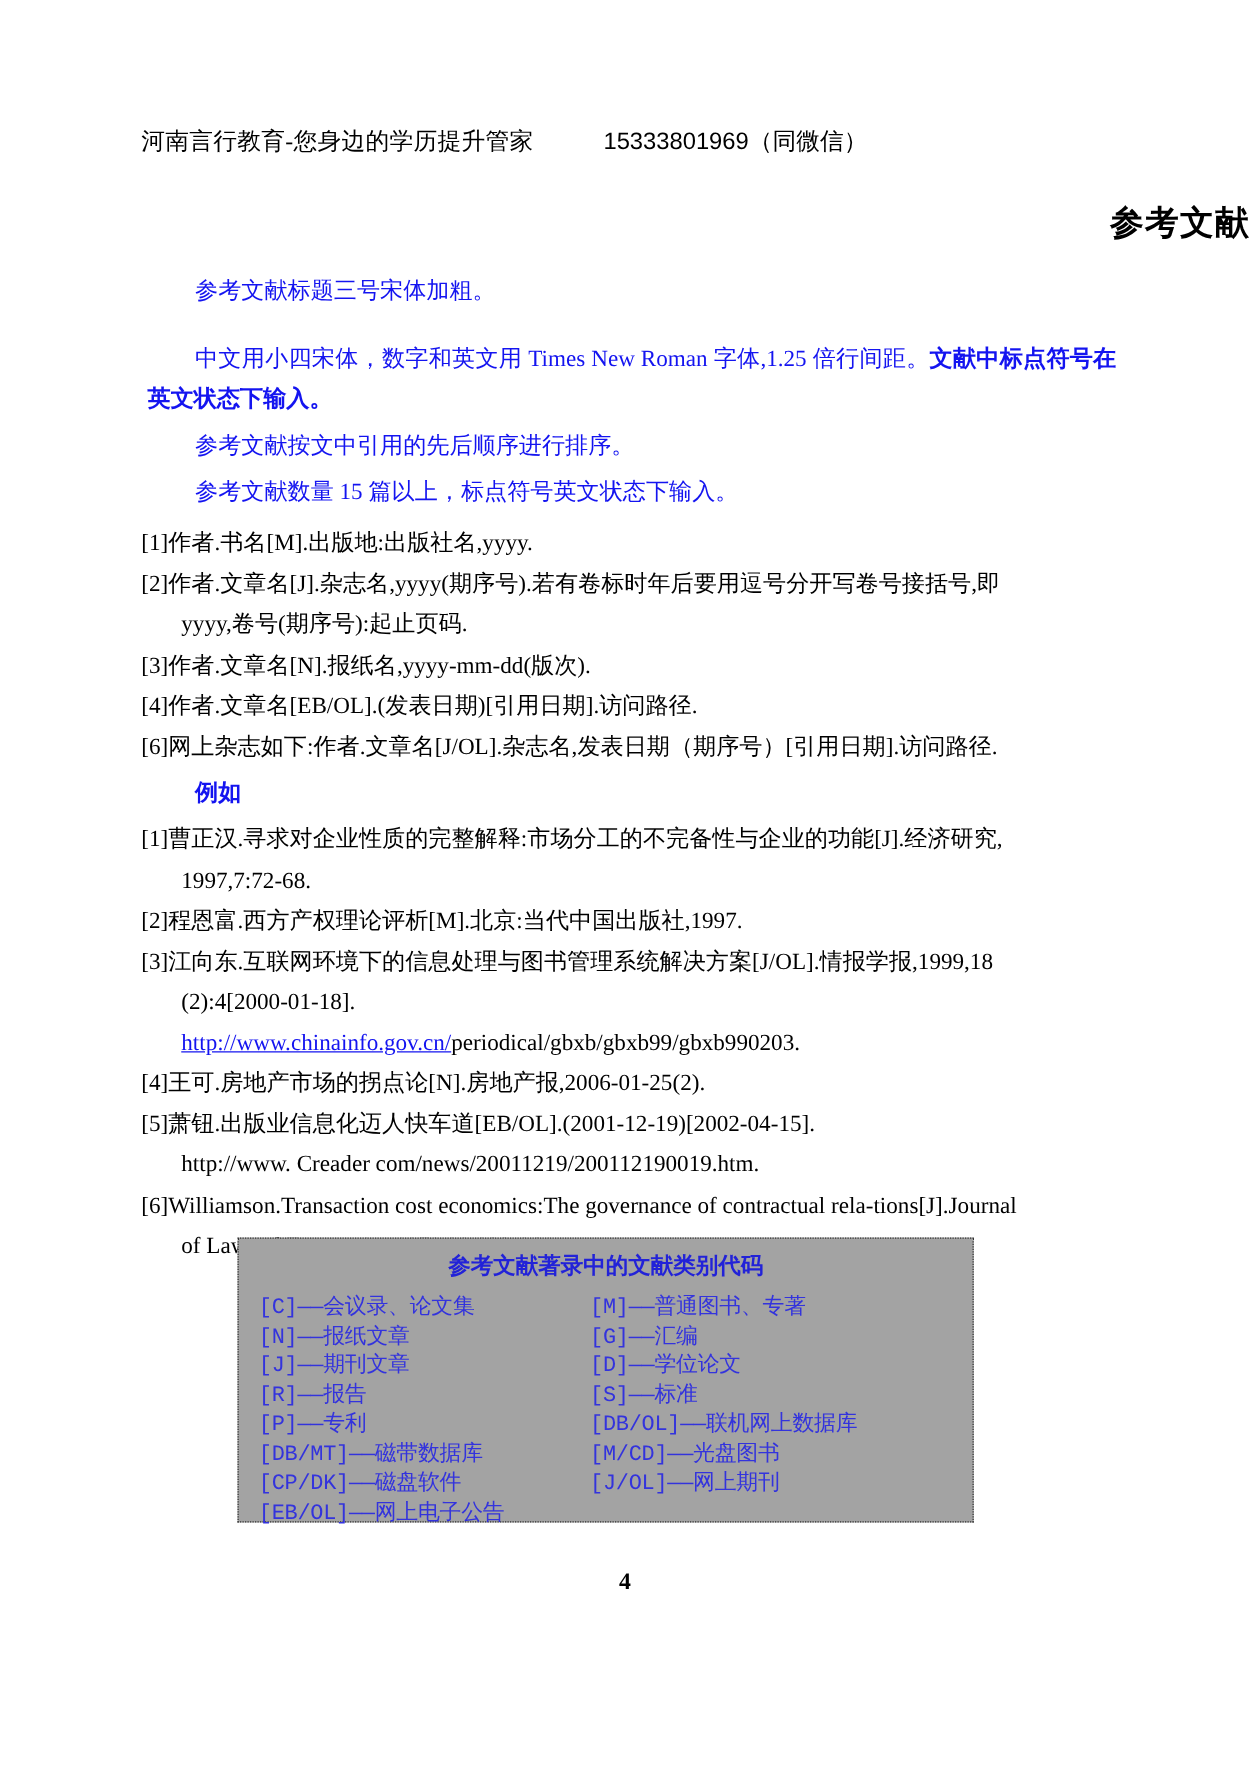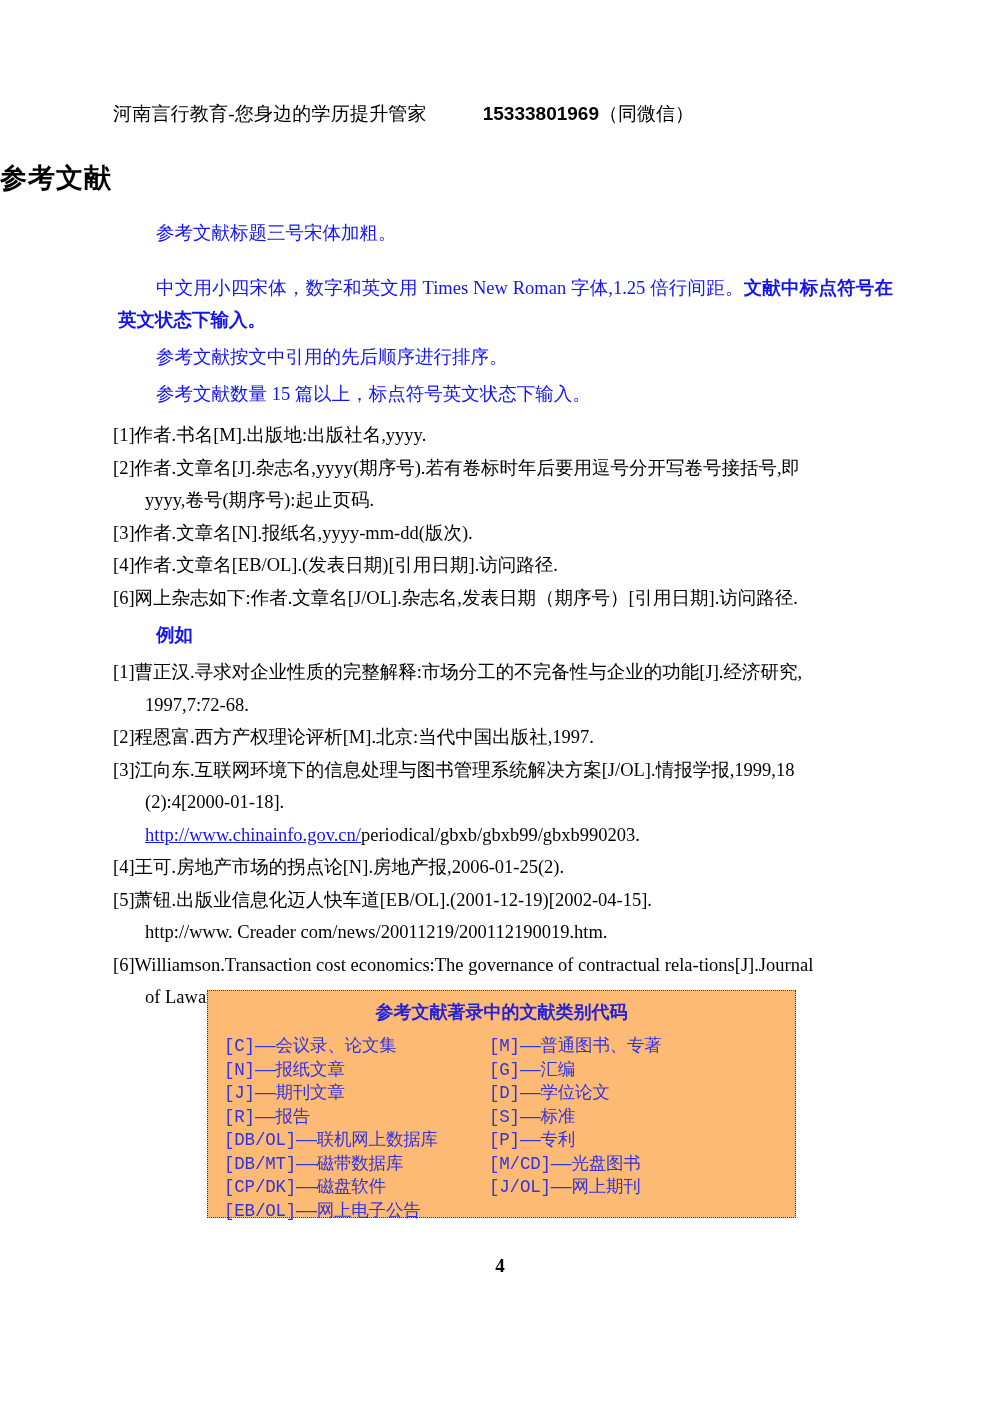--- a/index.html
+++ b/index.html
@@ -39,35 +39,35 @@
     font-family: "Liberation Serif", "DejaVu Serif", serif;
     font-weight: normal;
     letter-spacing: 0.2px;
   }
   .doc-header .spacer {
     display: inline-block;
     width: 56px;
   }
   .doc-header .phone {
     font-family: "Liberation Sans", "DejaVu Sans", sans-serif;
-    font-weight: bold;
+    font-weight: normal;
     font-size: 19px;
   }
   .doc-header .wechat {
     font-family: "Liberation Serif", "DejaVu Serif", serif;
     font-size: 19px;
   }
 
   
   .doc-title {
     position: absolute;
     left: 0;
     top: 160px;
     width: 1000px;
-    text-align: left;
+    text-align: right;
     font-size: 27px;
     font-weight: bold;
     line-height: 36px;
     letter-spacing: 1px;
     font-family: "Liberation Serif", "DejaVu Serif", serif;
   }
 
   
   .body-block {
     position: absolute;
@@ -121,27 +121,27 @@
 
   .eg-label {
     color: #1414f0;
     font-weight: bold;
     text-indent: 38px;
   }
 
   
   .code-box {
     position: absolute;
-    left: 207px;
+    left: 190px;
     top: 990px;
     width: 589px;
     height: 228px;
     border: 1px dotted #333333;
     box-sizing: border-box;
-    background: #fdba74;
+    background: #a3a3a3;
   }
   .code-box-title {
     text-align: center;
     color: #2222d8;
     font-weight: bold;
     font-size: 18px;
     line-height: 24px;
     margin-top: 9px;
     font-family: "Liberation Serif", "DejaVu Serif", serif;
   }
@@ -234,22 +234,22 @@
     <div class="code-box-title">参考文献著录中的文献类别代码</div>
     <div class="code-grid">
       <div class="code-cell">[C]——会议录、论文集</div>
       <div class="code-cell">[M]——普通图书、专著</div>
       <div class="code-cell">[N]——报纸文章</div>
       <div class="code-cell">[G]——汇编</div>
       <div class="code-cell">[J]——期刊文章</div>
       <div class="code-cell">[D]——学位论文</div>
       <div class="code-cell">[R]——报告</div>
       <div class="code-cell">[S]——标准</div>
+      <div class="code-cell">[P]——专利</div>
       <div class="code-cell">[DB/OL]——联机网上数据库</div>
-      <div class="code-cell">[P]——专利</div>
       <div class="code-cell">[DB/MT]——磁带数据库</div>
       <div class="code-cell">[M/CD]——光盘图书</div>
       <div class="code-cell">[CP/DK]——磁盘软件</div>
       <div class="code-cell">[J/OL]——网上期刊</div>
       <div class="code-cell">[EB/OL]——网上电子公告</div>
       <div class="code-cell empty"></div>
     </div>
   </div>
 
   <div class="page-number">4</div>

